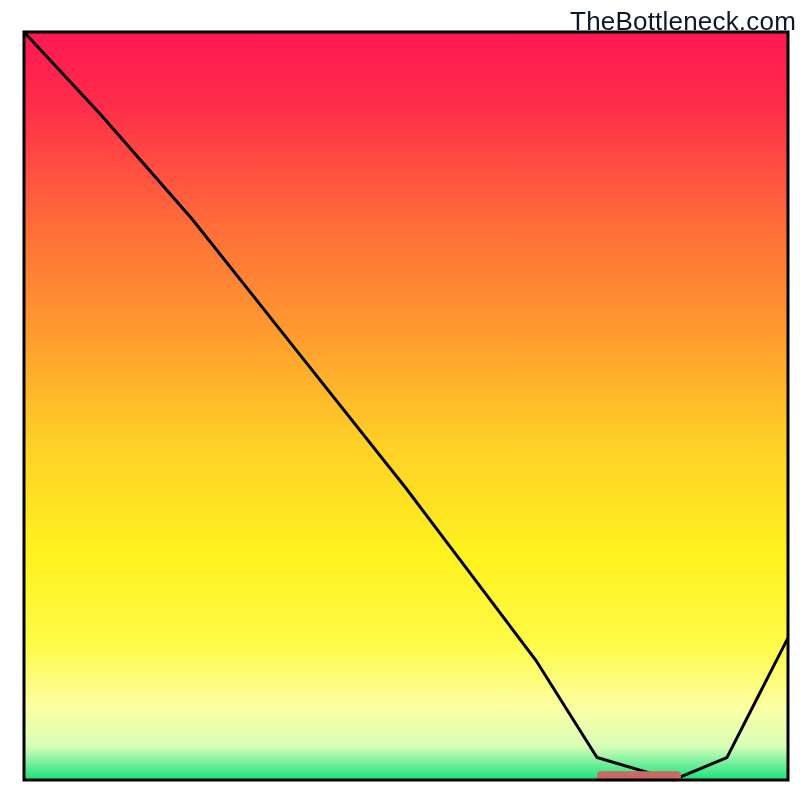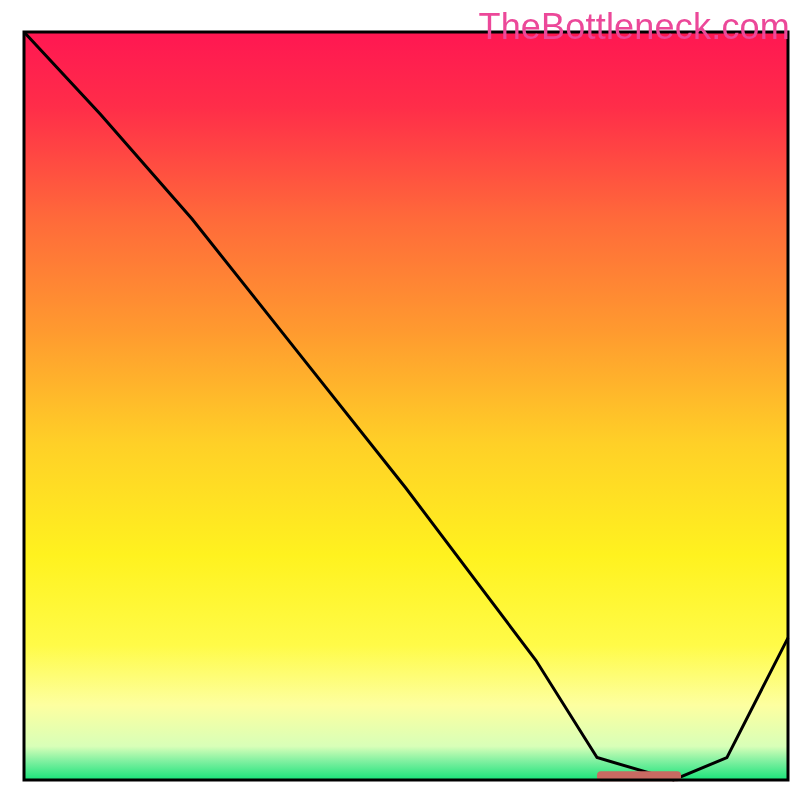--- a/index.html
+++ b/index.html
@@ -13,23 +13,23 @@
   }
   .frame {
     position: relative;
     width: 800px;
     height: 800px;
     box-sizing: border-box;
   }
   .watermark {
     position: absolute;
     top: 6px;
-    right: 10px;
-    font-size: 36px;
-    color: #ec4899;
+    right: 4px;
+    font-size: 26px;
+    color: #0f172a;
     font-weight: 500;
     letter-spacing: 0.2px;
     z-index: 5;
   }
   svg {
     display: block;
   }
 </style>
 </head>
 <body>

